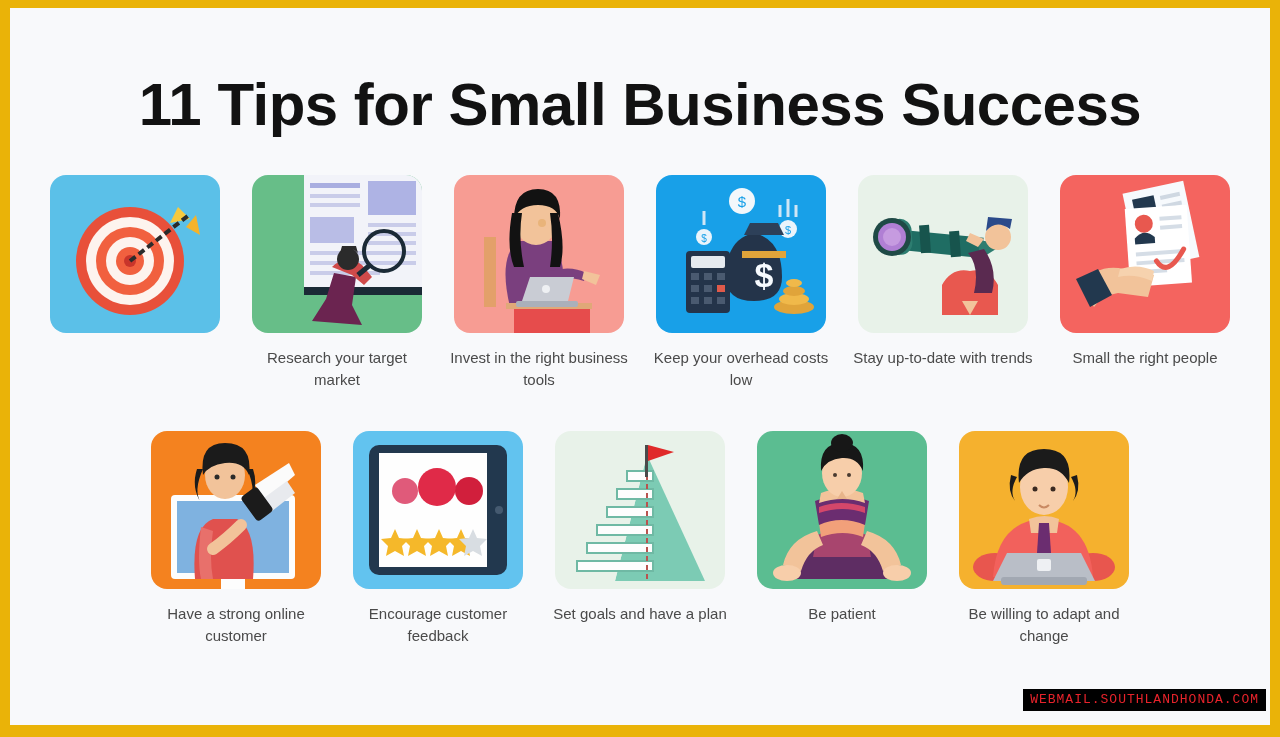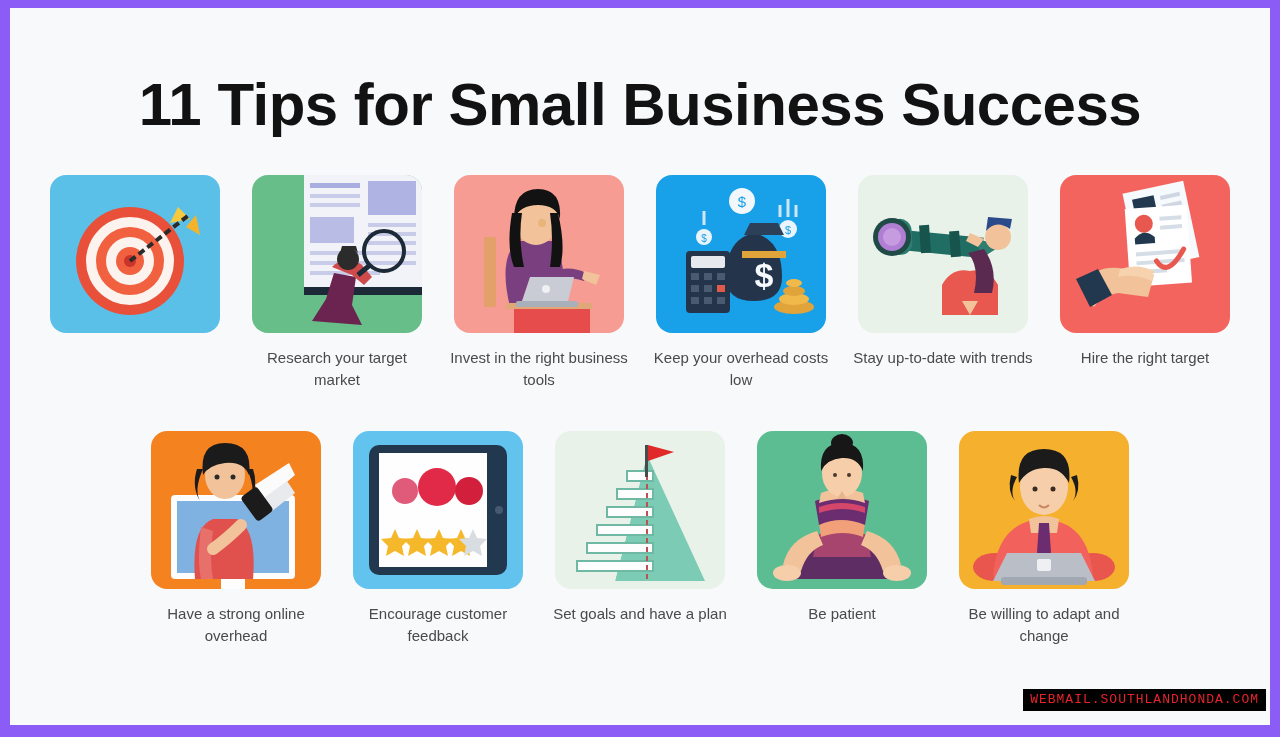--- a/index.html
+++ b/index.html
@@ -5,21 +5,21 @@
   html, body {
     margin: 0;
     padding: 0;
     background: #1e1e3c;
   }
   .frame {
     position: relative;
     width: 1280px;
     height: 737px;
     box-sizing: border-box;
-    background: #8b5cf6;
+    background: #eab308;
     overflow: hidden;
     font-family: "Liberation Sans", sans-serif;
   }
   .canvas {
     position: absolute;
     left: 10px;
     top: 8px;
     width: 1260px;
     height: 717px;
     background: #f8f9fb;
@@ -236,21 +236,21 @@
                 <rect x="76" y="76" width="48" height="4" fill="#d5dde6"></rect>
                 <rect x="76" y="85" width="48" height="4" fill="#d5dde6"></rect>
                 <rect x="76" y="94" width="30" height="4" fill="#d5dde6"></rect>
                 <path d="M96 86 q10 18 28 -10" stroke="#e8584f" stroke-width="5" fill="none" stroke-linecap="round"></path>
               </g>
               <path d="M20 110 q18 -22 44 -16 l30 6 -6 22 -30 -4 q-16 2 -24 14z" fill="#f2c39a"></path>
               <path d="M16 104 l22 -10 14 26 -22 12z" fill="#22384e"></path>
               <path d="M60 94 q18 -6 34 2 l-2 10 q-18 -8 -34 -4z" fill="#f6d2ae"></path>
             </svg>
           </div>
-          <div class="label">Hire the right target</div>
+          <div class="label">Small the right people</div>
         </div>
 
       </div>
 
       <div class="row row-2">
 
         <div class="tip">
           <div class="tile" style="background:#f4821f">
             <svg viewBox="0 0 170 158" width="170" height="158">
               <rect x="20" y="64" width="124" height="84" rx="4" fill="#fdfdfd"></rect>
@@ -263,21 +263,21 @@
               <path d="M52 38 q-10 22 -2 34 q-10 -16 -4 -34z" fill="#1b1b1b"></path>
               <path d="M96 38 q10 22 2 34 q10 -16 4 -34z" fill="#1b1b1b"></path>
               <circle cx="66" cy="46" r="2.5" fill="#2b2b2b"></circle>
               <circle cx="82" cy="46" r="2.5" fill="#2b2b2b"></circle>
               <path d="M62 118 q14 -10 28 -24" stroke="#f2c39a" stroke-width="12" fill="none" stroke-linecap="round"></path>
               <path d="M104 54 l34 -22 6 12 -30 26z" fill="#fbfbfb"></path>
               <path d="M106 72 l30 -22 8 12 -28 22z" fill="#e8eaee"></path>
               <rect x="96" y="58" width="20" height="30" rx="4" transform="rotate(-36 106 73)" fill="#1b1b1b"></rect>
             </svg>
           </div>
-          <div class="label">Have a strong online overhead</div>
+          <div class="label">Have a strong online customer</div>
         </div>
 
         <div class="tip">
           <div class="tile" style="background:#62c3ef">
             <svg viewBox="0 0 170 158" width="170" height="158">
               <rect x="16" y="14" width="138" height="130" rx="10" fill="#22384e"></rect>
               <rect x="26" y="22" width="108" height="114" fill="#fefefe"></rect>
               <circle cx="146" cy="79" r="4" fill="#455a70"></circle>
               <circle cx="52" cy="60" r="13" fill="#e05a7a"></circle>
               <circle cx="84" cy="56" r="19" fill="#e02a48"></circle>

